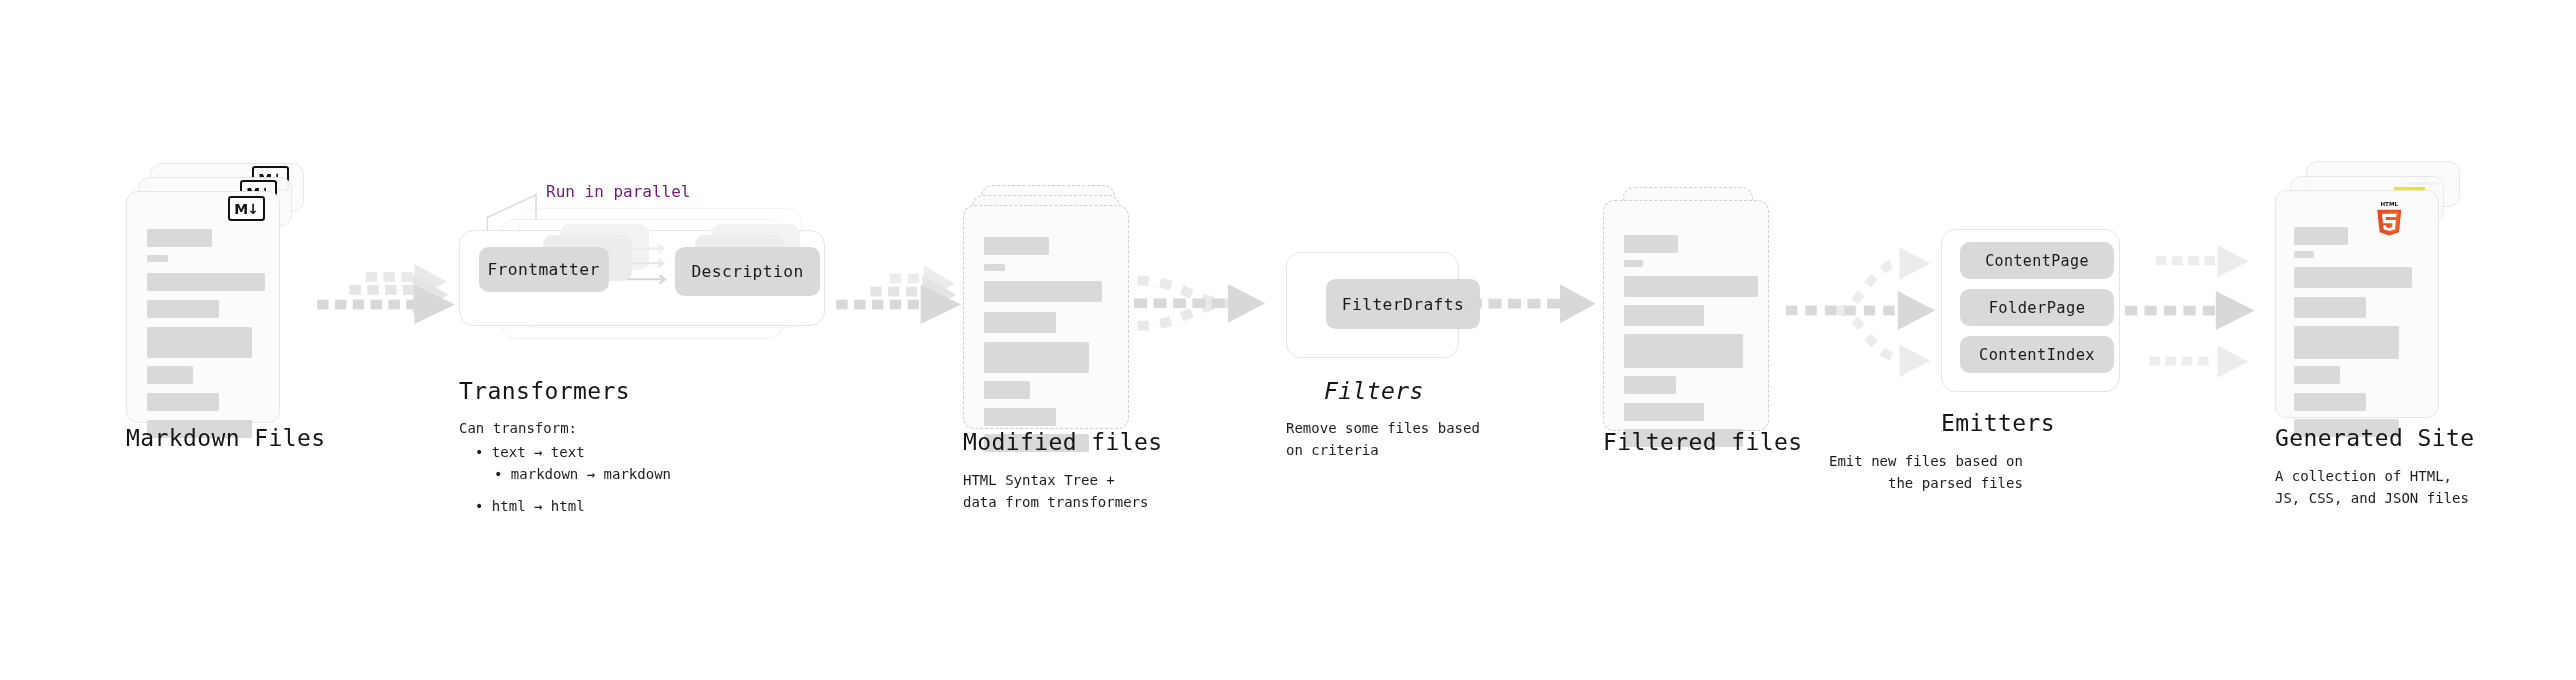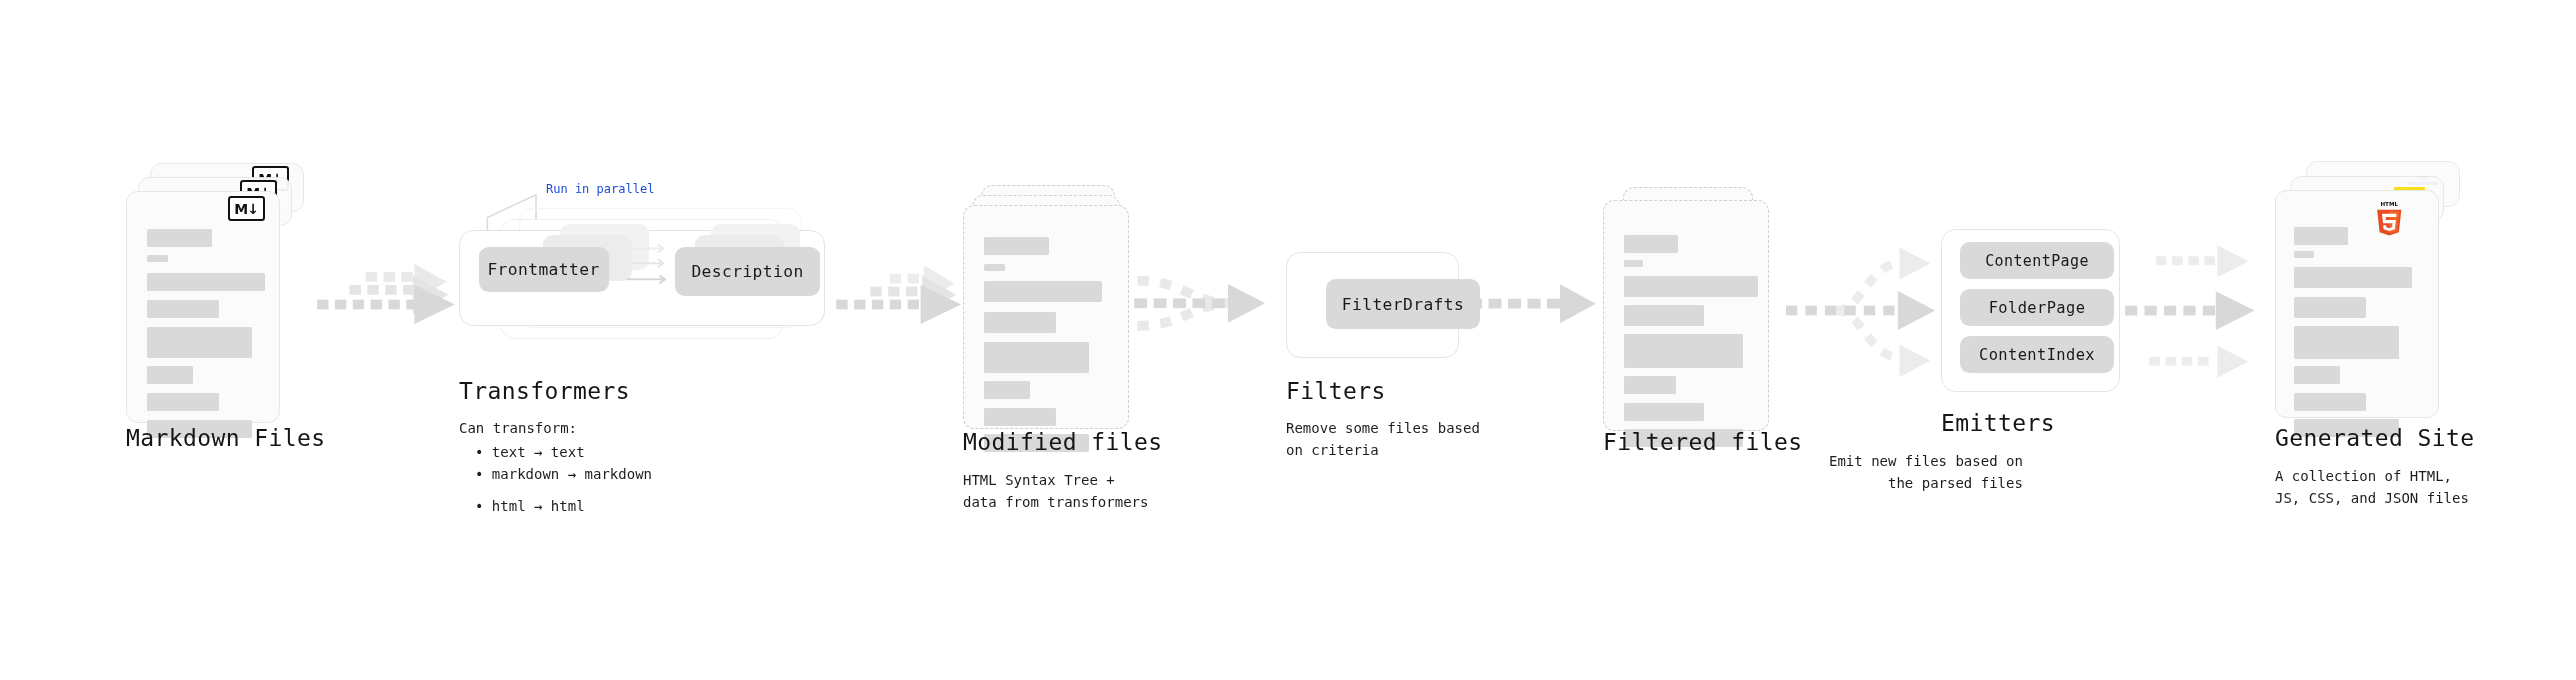--- a/index.html
+++ b/index.html
@@ -57,21 +57,21 @@
   .chip.ghost2{background:#f2f2f2;}
 
   
   .title{
     position:absolute;font-size:23px;color:#151515;white-space:nowrap;letter-spacing:0.4px;
   }
   .sub{
     position:absolute;font-size:14px;color:#1d1d1d;line-height:1.55;white-space:pre;
   }
   .hint{
-    position:absolute;font-size:12px;color:#1d4ed8;white-space:nowrap;
+    position:absolute;font-size:16px;color:#701a75;white-space:nowrap;
   }
   .bullets{position:absolute;font-size:14px;color:#1d1d1d;line-height:1.58;white-space:pre;}
 
   
   .arrowsvg{position:absolute;overflow:visible;}
 </style>
 </head>
 <body>
 
 <div class="stage">
@@ -157,21 +157,21 @@
       </g>
     </svg>
 
     <div class="chip" style="left:19.5px;top:54px;width:130px;height:45px;">Frontmatter</div>
     <div class="chip" style="left:216px;top:54px;width:145px;height:49px;">Description</div>
   </div>
 
   <div class="title" style="left:459px;top:378px;">Transformers</div>
   <div class="sub" style="left:459px;top:418px;">Can transform:</div>
   <div class="bullets" style="left:475px;top:441px;">• text → text</div>
-  <div class="bullets" style="left:475px;top:463px;">• markdown → markdown</div>
+  <div class="bullets" style="left:494px;top:463px;">• markdown → markdown</div>
   <div class="bullets" style="left:475px;top:485px;margin-top:10px;">• html → html</div>
 
   <svg class="arrowsvg" style="left:833px;top:272px;" width="146" height="65" viewBox="0 0 180 80">
     <g fill="#ececec">
       <rect x="70" y="2" width="14" height="12"></rect>
         <rect x="92" y="2" width="14" height="12"></rect>
       <polygon points="112,-8 150,14 112,36"></polygon>
     </g>
     <g fill="#e4e4e4">
       <rect x="46" y="18" width="14" height="12"></rect>
@@ -221,21 +221,21 @@
       <rect x="48" y="50" width="16" height="12"></rect>
         <rect x="72" y="50" width="16" height="12"></rect>
       <rect x="96" y="50" width="16" height="12"></rect>
       <polygon points="116,32 162,56 116,80"></polygon>
     </g>
   </svg>
 
   <div class="gbox" style="left:1286px;top:252px;width:173px;height:106px;"></div>
   <div class="chip" style="left:1326px;top:279px;width:154px;height:50px;">FilterDrafts</div>
 
-  <div class="title" style="left:1286px;top:378px;">Filters</div>
+  <div class="title" style="left:1324px;top:378px;font-style:italic;">Filters</div>
   <div class="sub" style="left:1286px;top:418px;">Remove some files based
 on criteria</div>
 
   <svg class="arrowsvg" style="left:1469px;top:284px;" width="130" height="49" viewBox="0 0 160 60">
     <g fill="#d8d8d8">
       <rect x="0" y="18" width="16" height="12"></rect>
         <rect x="24" y="18" width="16" height="12"></rect>
       <rect x="48" y="18" width="16" height="12"></rect>
         <rect x="72" y="18" width="16" height="12"></rect>
       <rect x="96" y="18" width="16" height="12"></rect>

